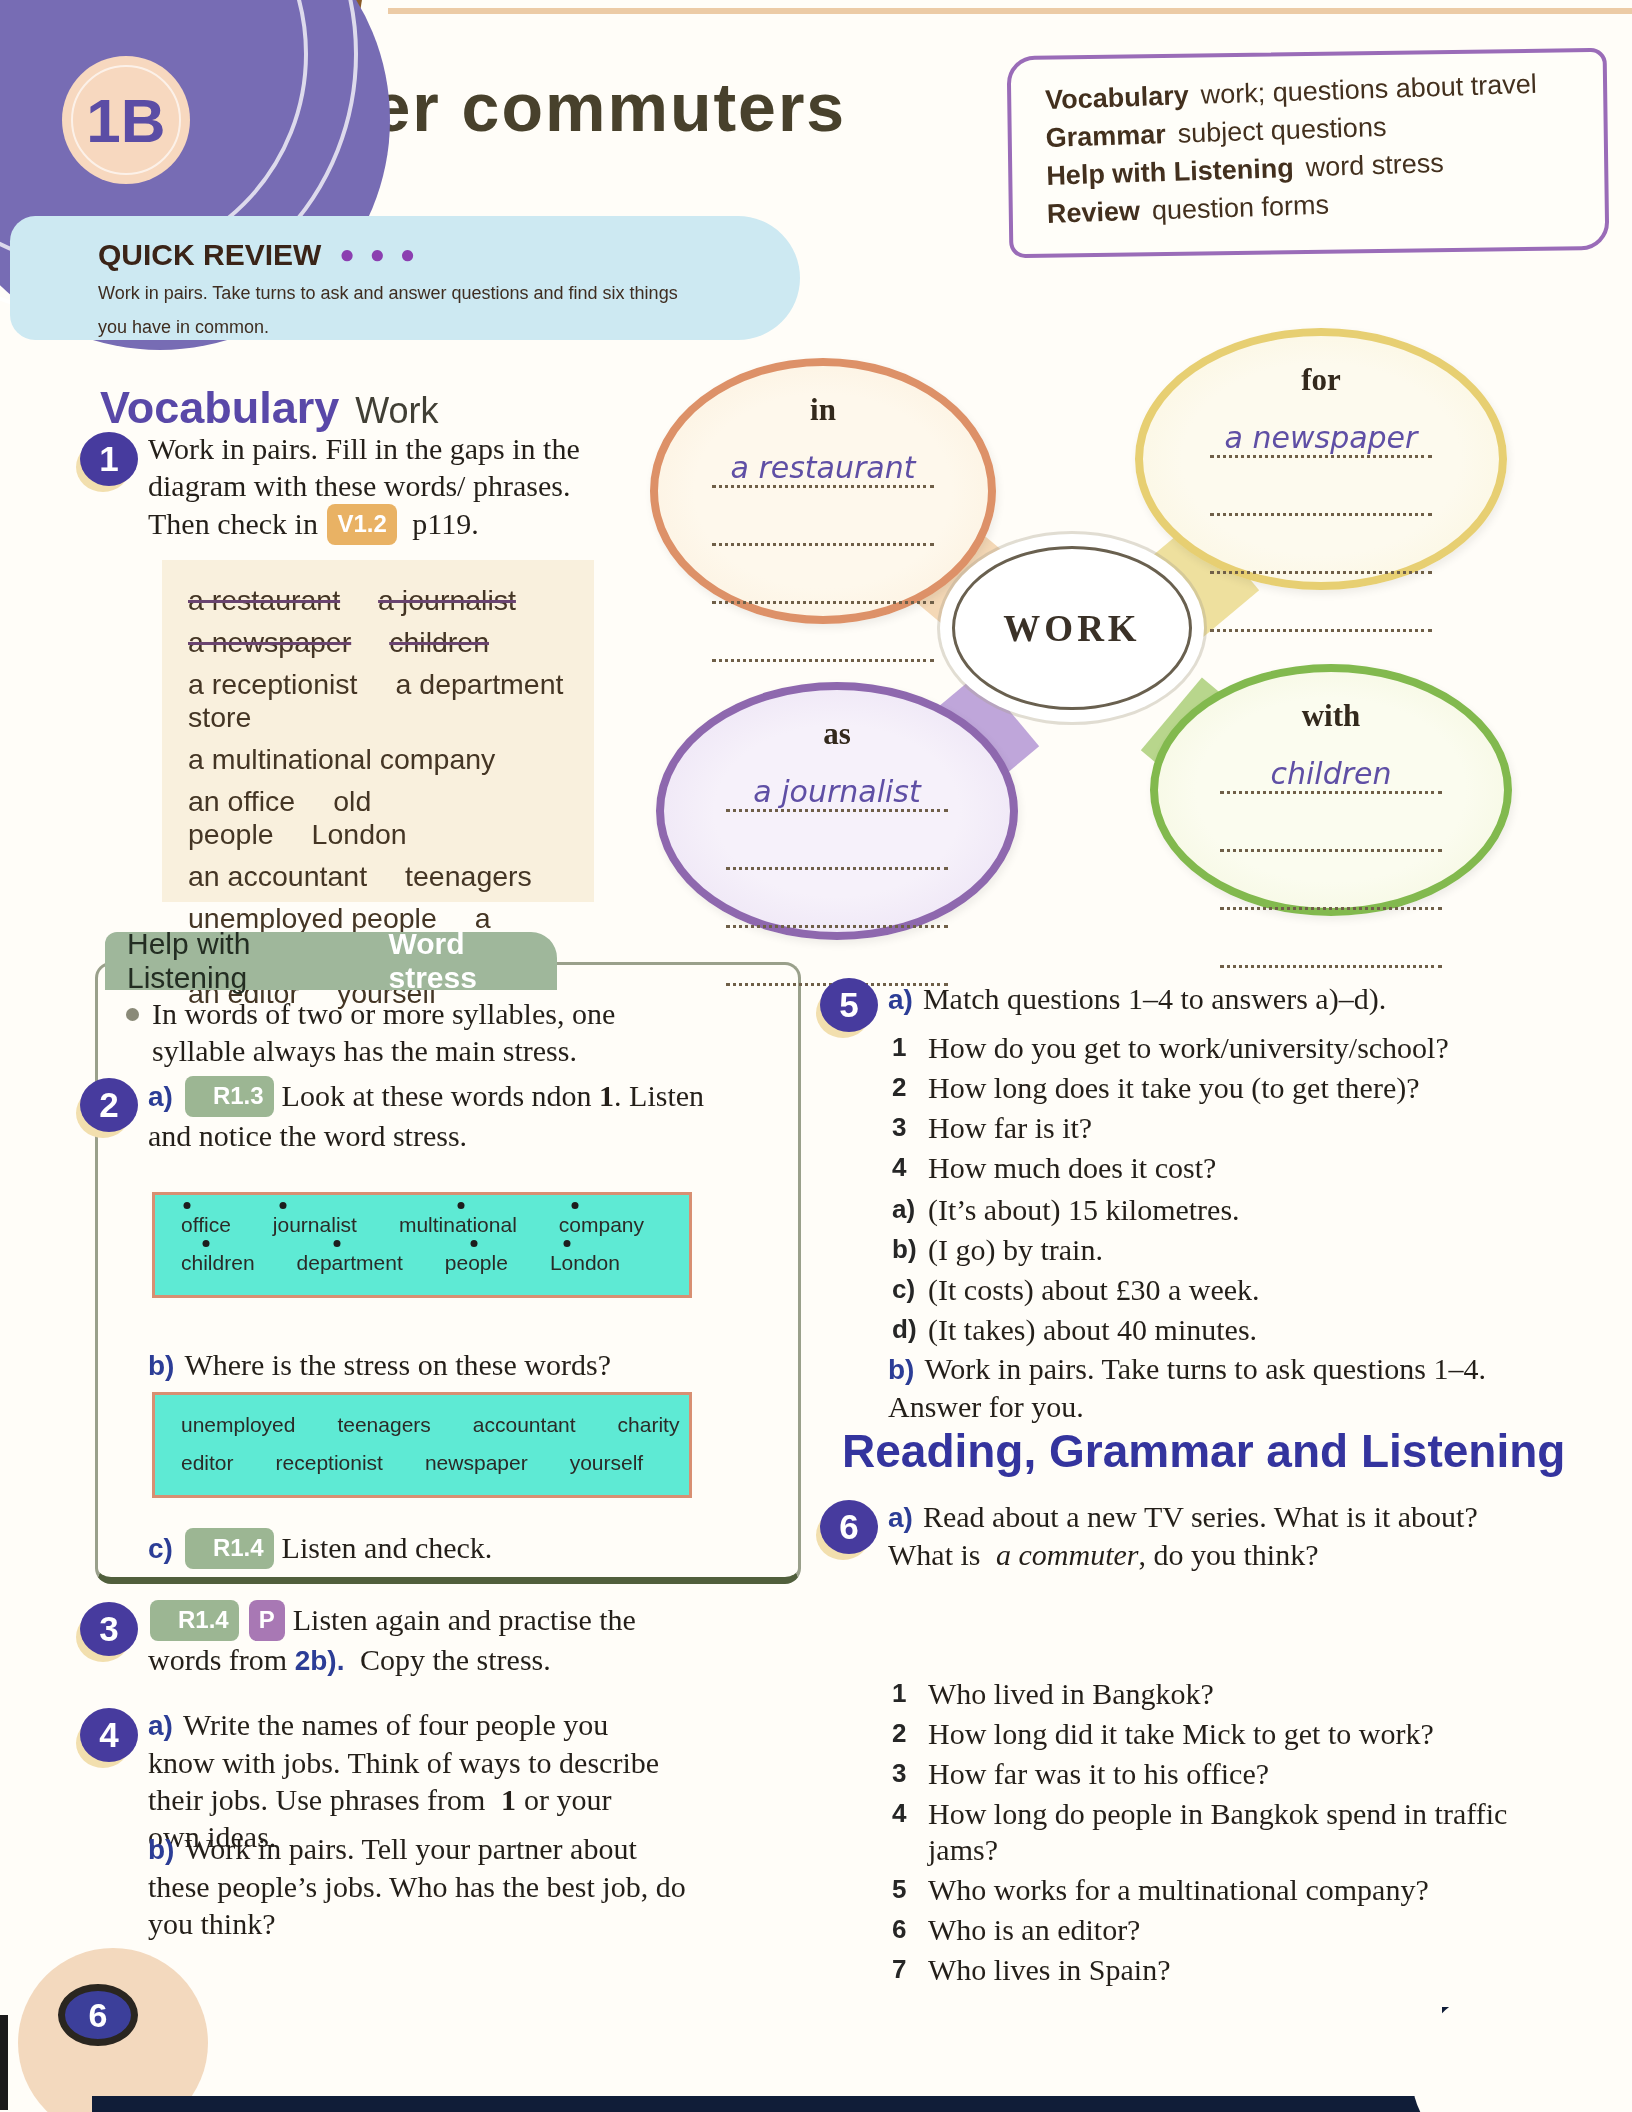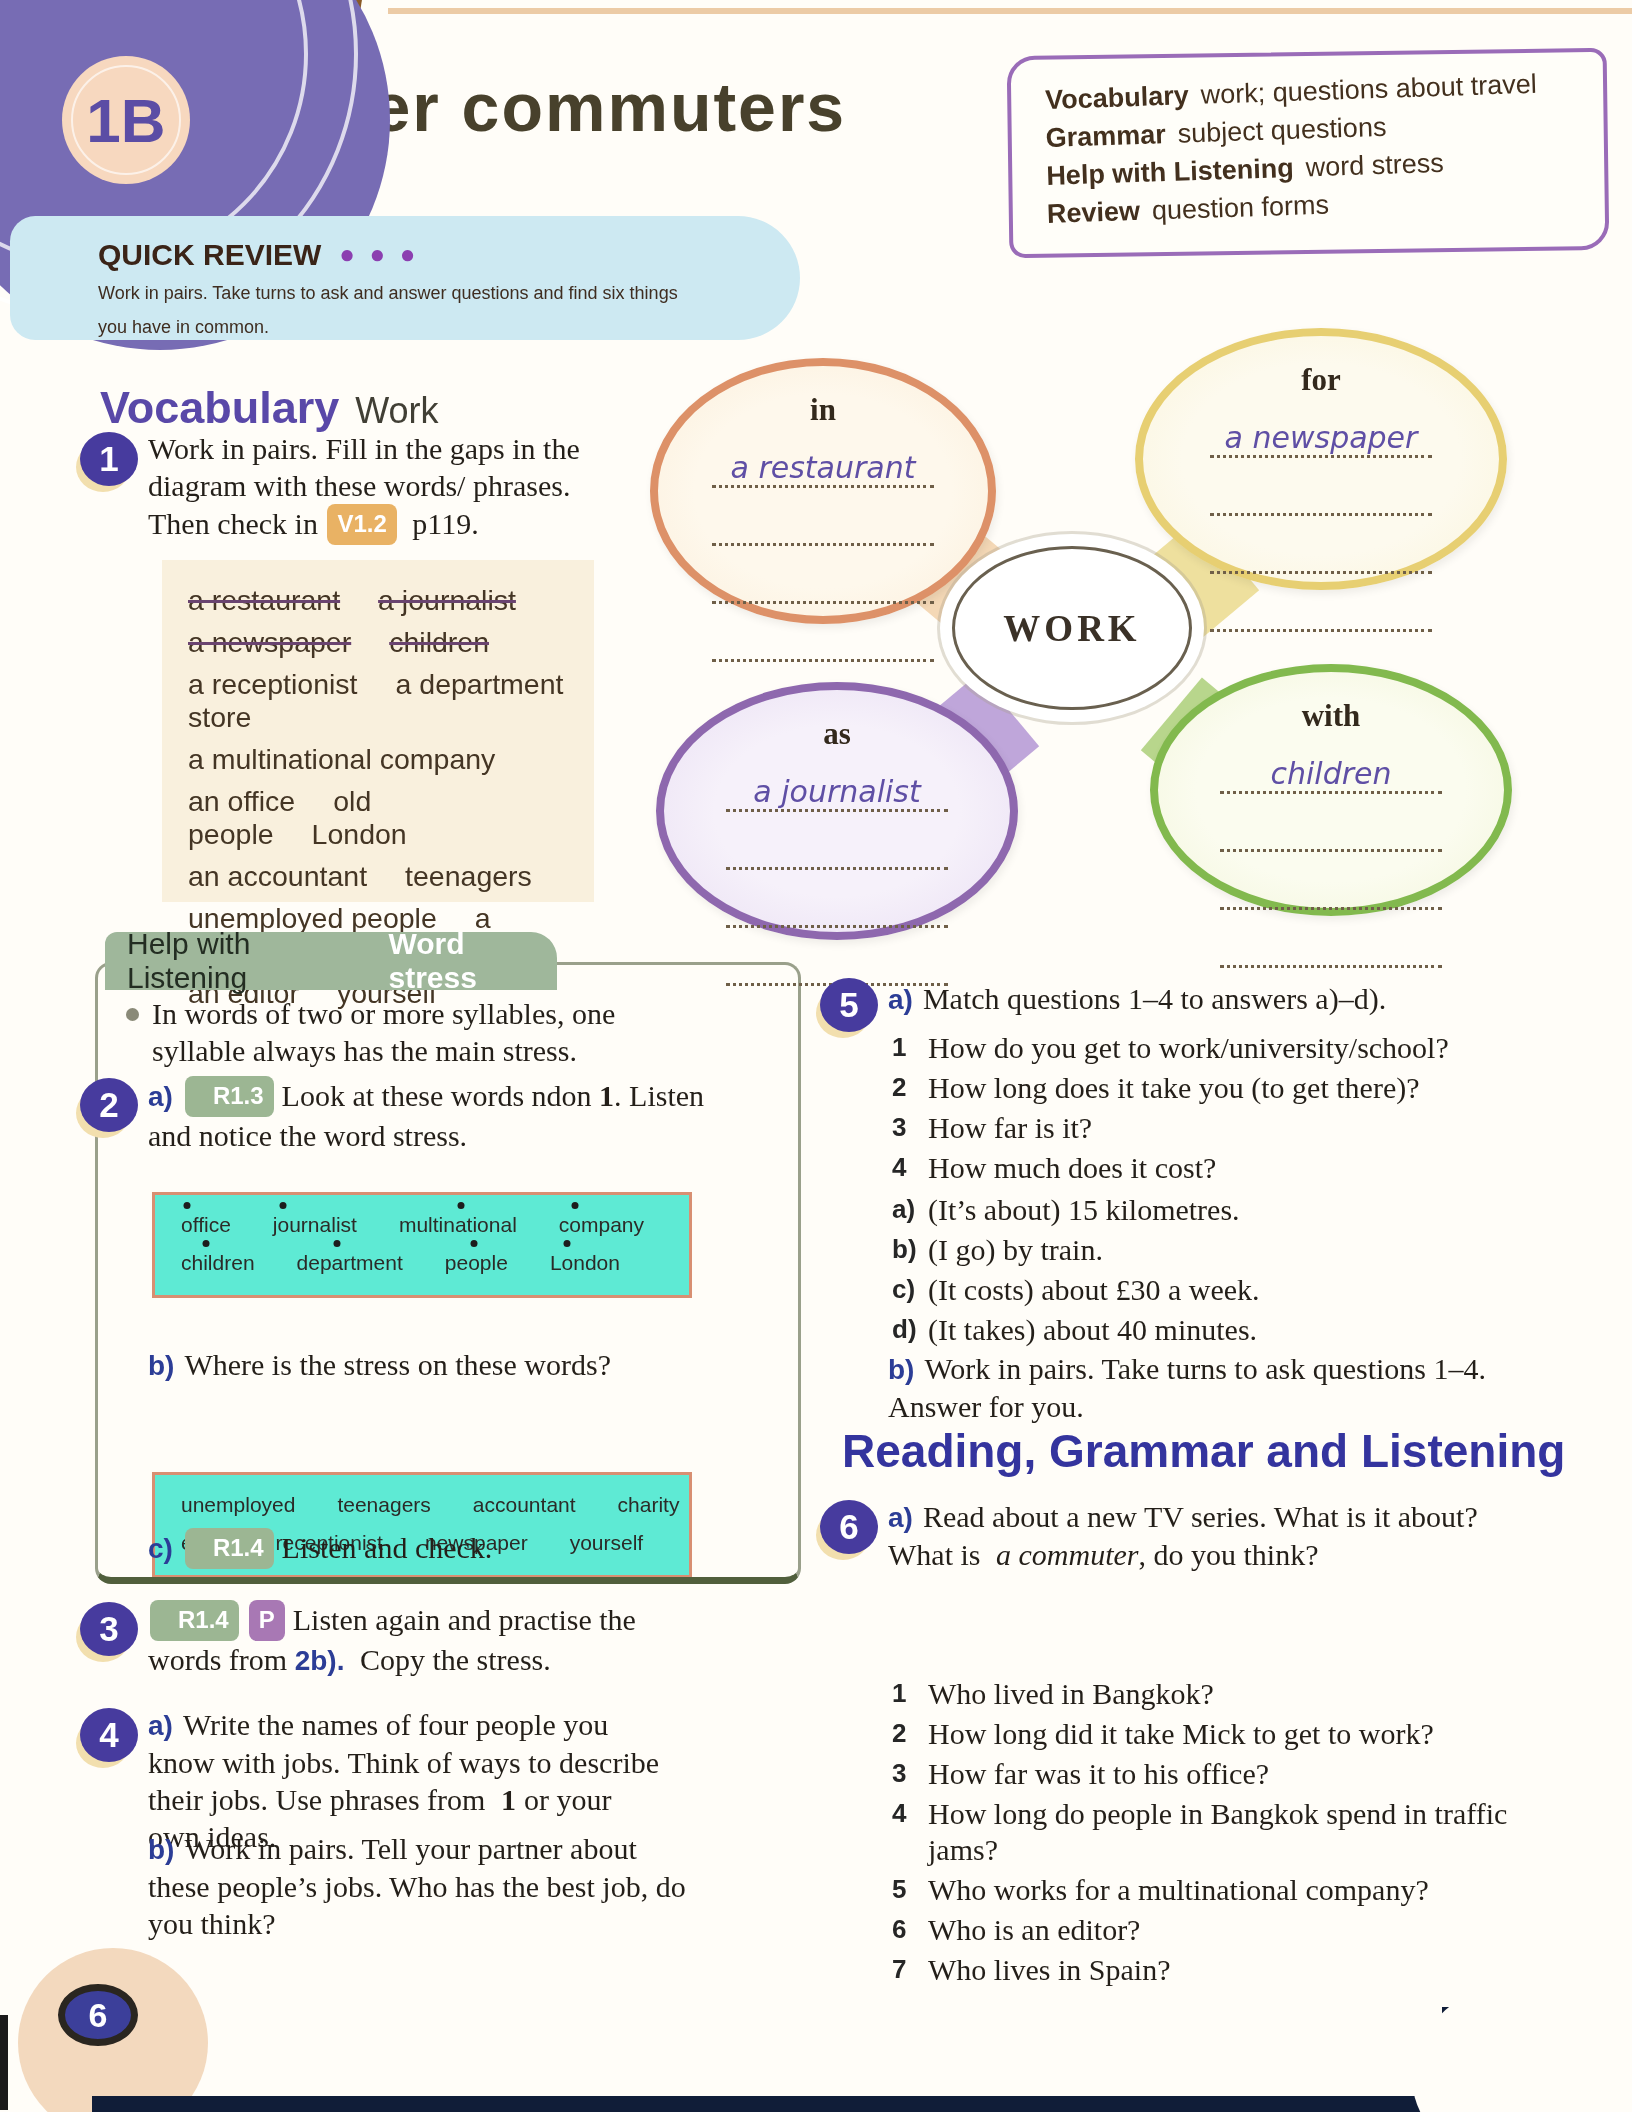--- a/index.html
+++ b/index.html
@@ -255,21 +255,21 @@
 
   <div class="stress-box" style="top:1192px;">
     <div class="srow"><span class="sw"><span class="st">o</span>ffice</span><span class="sw">j<span class="st">o</span>urnalist</span><span class="sw">multin<span class="st">a</span>tional</span><span class="sw">c<span class="st">o</span>mpany</span></div>
     <div class="srow"><span class="sw">ch<span class="st">i</span>ldren</span><span class="sw">dep<span class="st">a</span>rtment</span><span class="sw">pe<span class="st">o</span>ple</span><span class="sw">L<span class="st">o</span>ndon</span></div>
   </div>
 
   <div class="para" style="left:148px;top:1346px;width:560px;">
     <span class="sub">b)</span><span>Where is the stress on these words?</span>
   </div>
 
-  <div class="stress-box" style="top:1472px;">
+  <div class="stress-box" style="top:1392px;">
     <div class="srow"><span class="sw">unemployed</span><span class="sw">teenagers</span><span class="sw">accountant</span><span class="sw">charity</span></div>
     <div class="srow"><span class="sw">editor</span><span class="sw">receptionist</span><span class="sw">newspaper</span><span class="sw">yourself</span></div>
   </div>
 
   <div class="para" style="left:148px;top:1528px;width:560px;">
     <span class="sub">c)</span><span class="badge badge-green">R1.4</span><span>Listen and check.</span>
   </div>
 
   <div class="ex-circle" style="left:80px;top:1602px;">3</div>
   <div class="para" style="left:148px;top:1600px;width:560px;">

